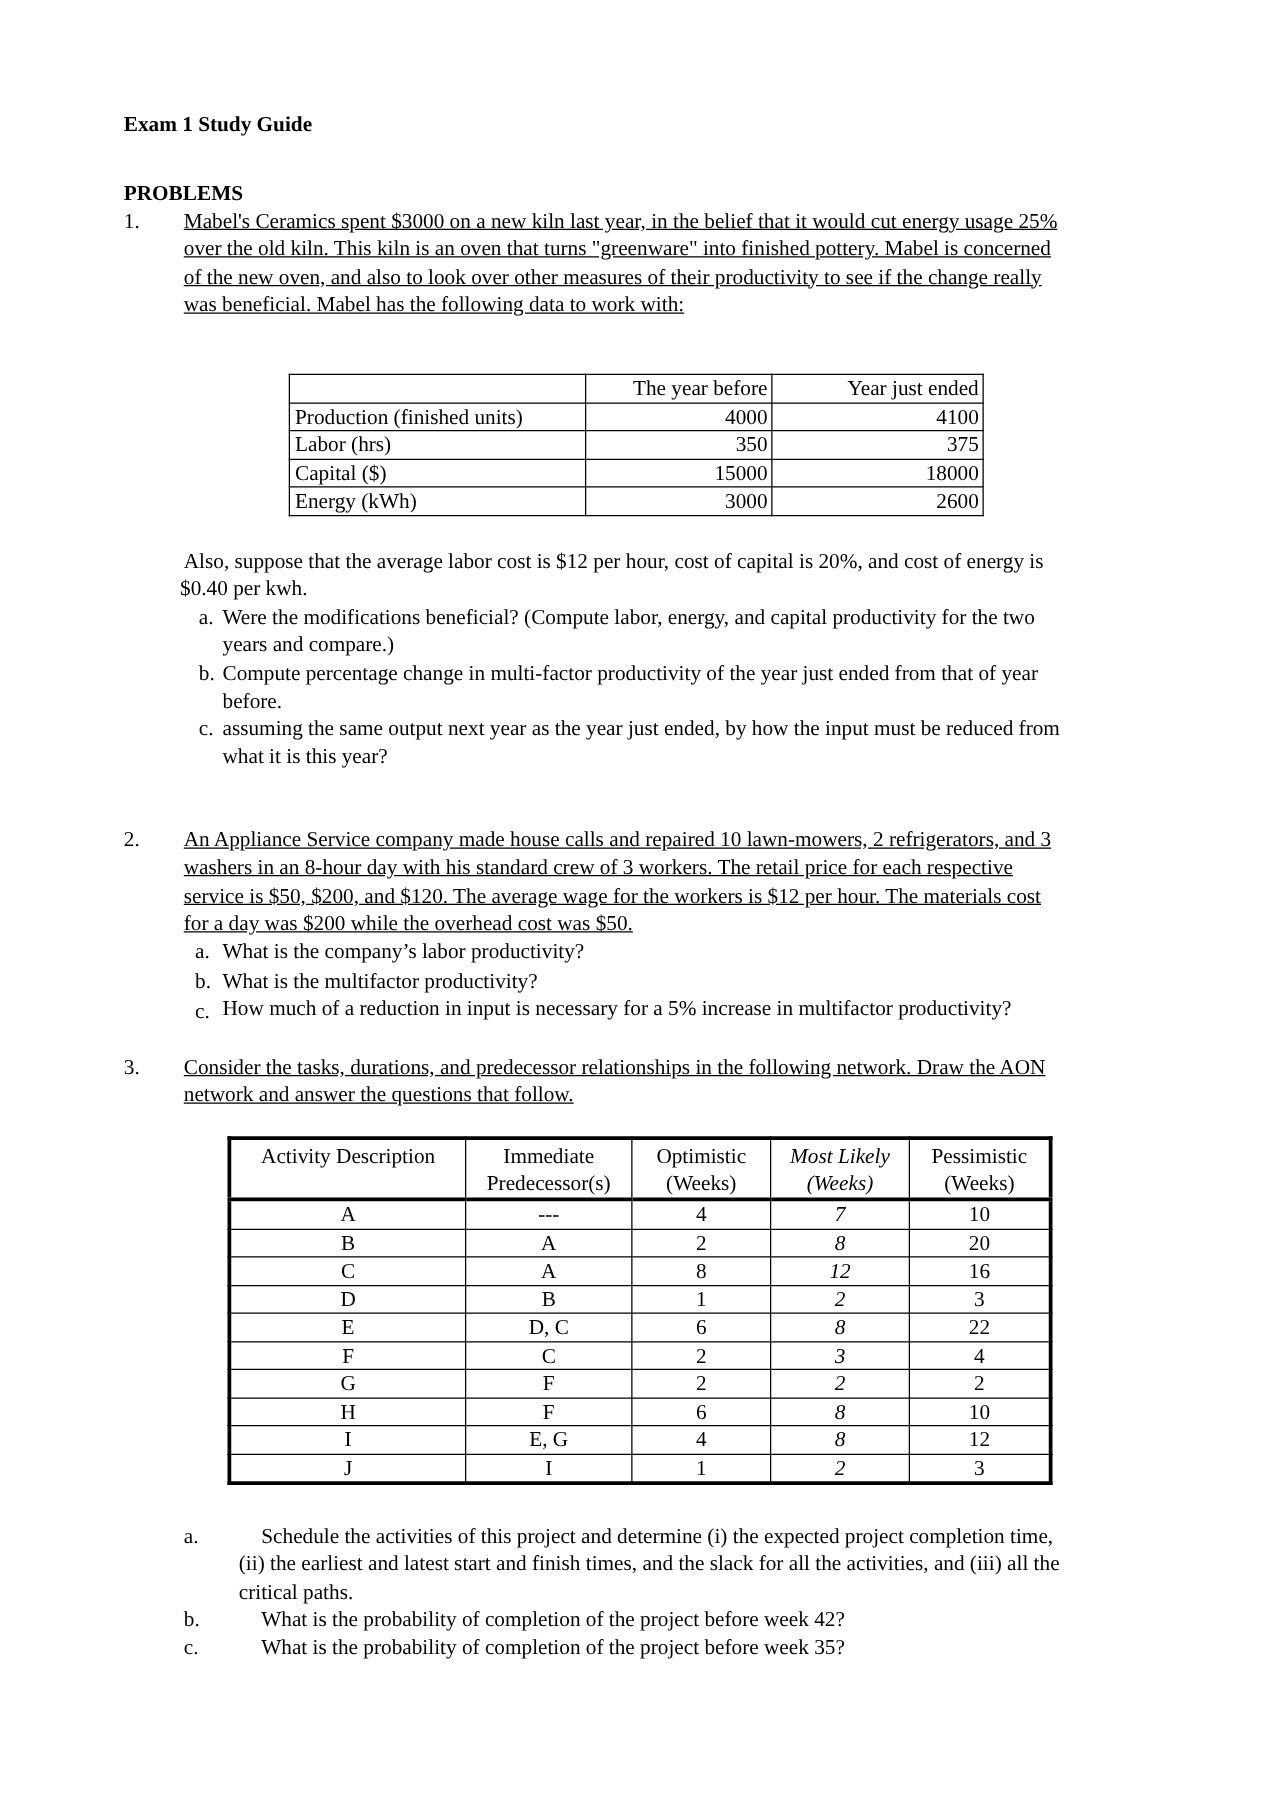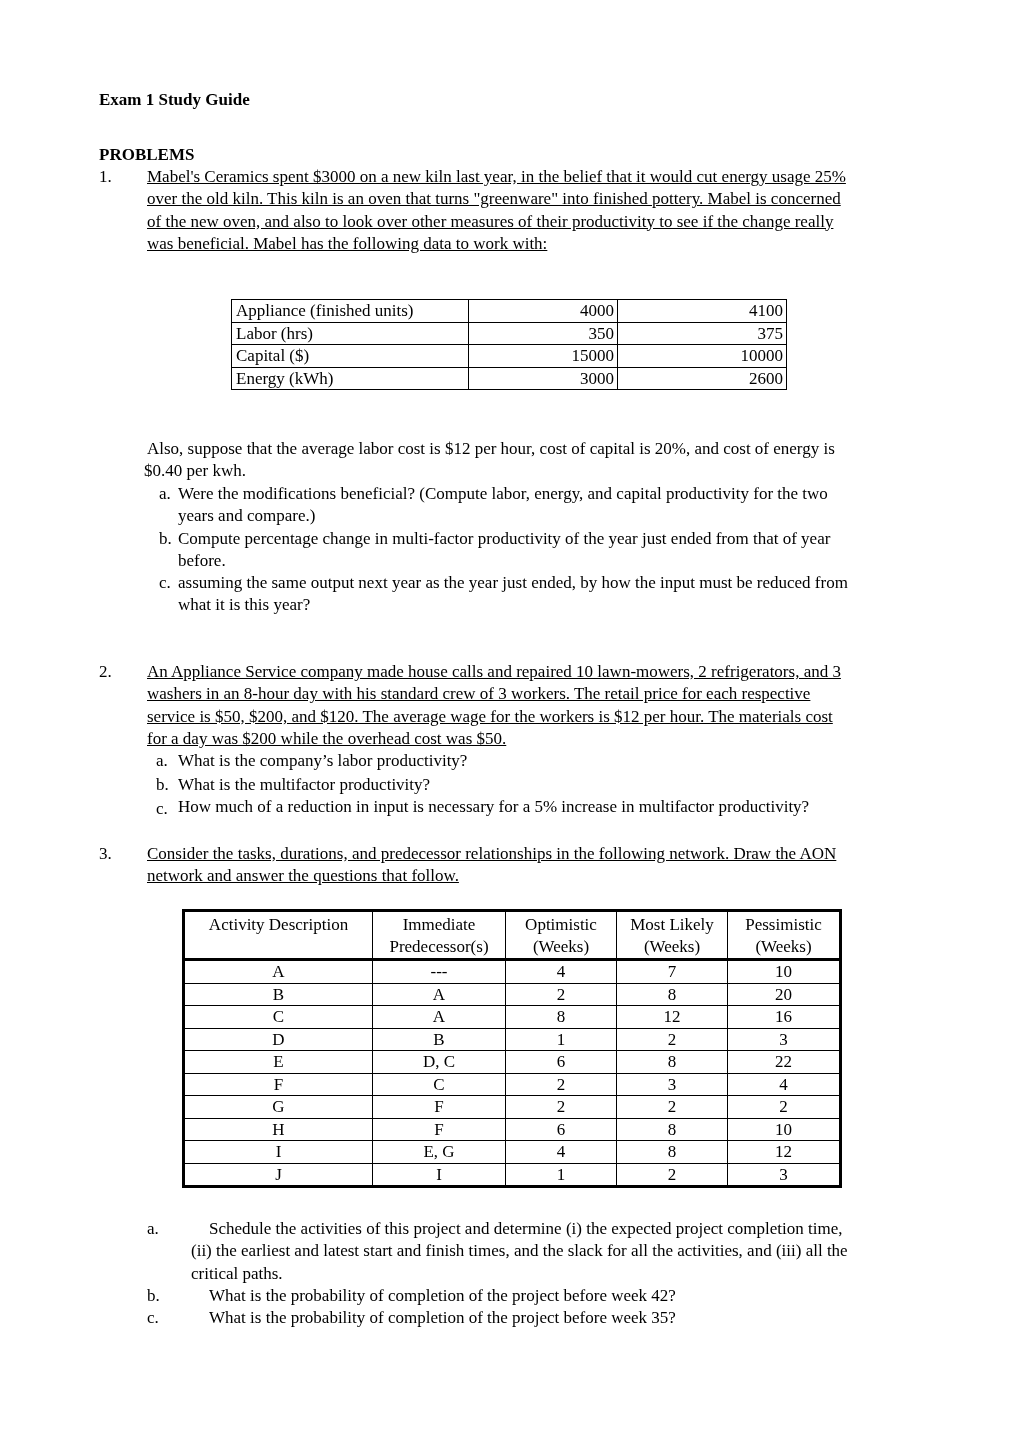--- a/index.html
+++ b/index.html
@@ -30,54 +30,59 @@
     border-collapse: collapse; font-size: 17px; border: 3px solid #000;
   }
   table.t2 td {
     border: 1.5px solid #000; text-align: center; height: 21.5px; line-height: 21px; padding: 0;
   }
   table.t2 tr.hdr td { height: 44px; vertical-align: top; padding-top: 2px; line-height: 22px; }
   table.t2 tr.hdr td { border-bottom: 3px solid #000; }
   table.t2 td.c0 { width: 187px; }
   table.t2 td.c1 { width: 132px; }
   table.t2 td.c2 { width: 110px; }
-  table.t2 td.c3 { width: 110px; }
+  table.t2 td.c3 { width: 110px; font-style: italic; }
   table.t2 td.c4 { width: 111px; }
 </style>
 </head>
 <body>
 
 <div class="abs bold" style="left:99px; top:89px;">Exam 1 Study Guide</div>
 <div class="abs bold" style="left:99px; top:144px;">PROBLEMS</div>
 
 <div>
   <div class="num" style="top:166px;">1.</div>
   <div class="para" style="top:166px;">
     <div>Mabel's Ceramics spent $3000 on a new kiln last year, in the belief that it would cut energy usage 25%</div>
     <div>over the old kiln. This kiln is an oven that turns "greenware" into finished pottery. Mabel is concerned</div>
     <div>of the new oven, and also to look over other measures of their productivity to see if the change really</div>
     <div>was beneficial. Mabel has the following data to work with:</div>
   </div>
 
   <table class="t1">
     <tbody>
-    <tr>
-      <td class="lab">Appliance (finished units)</td>
+        <tr>
+      <td class="lab"></td>
+      <td class="n1">The year before</td>
+      <td class="n2">Year just ended</td>
+    </tr>
+    <tr>
+      <td class="lab">Production (finished units)</td>
       <td class="n1">4000</td>
       <td class="n2">4100</td>
     </tr>
     <tr>
       <td class="lab">Labor (hrs)</td>
       <td class="n1">350</td>
       <td class="n2">375</td>
     </tr>
     <tr>
       <td class="lab">Capital ($)</td>
       <td class="n1">15000</td>
-      <td class="n2">10000</td>
+      <td class="n2">18000</td>
     </tr>
     <tr>
       <td class="lab">Energy (kWh)</td>
       <td class="n1">3000</td>
       <td class="n2">2600</td>
     </tr>
   </tbody>
     </table>
 
   <div class="abs" style="left:147px; top:438px; width:780px;">

